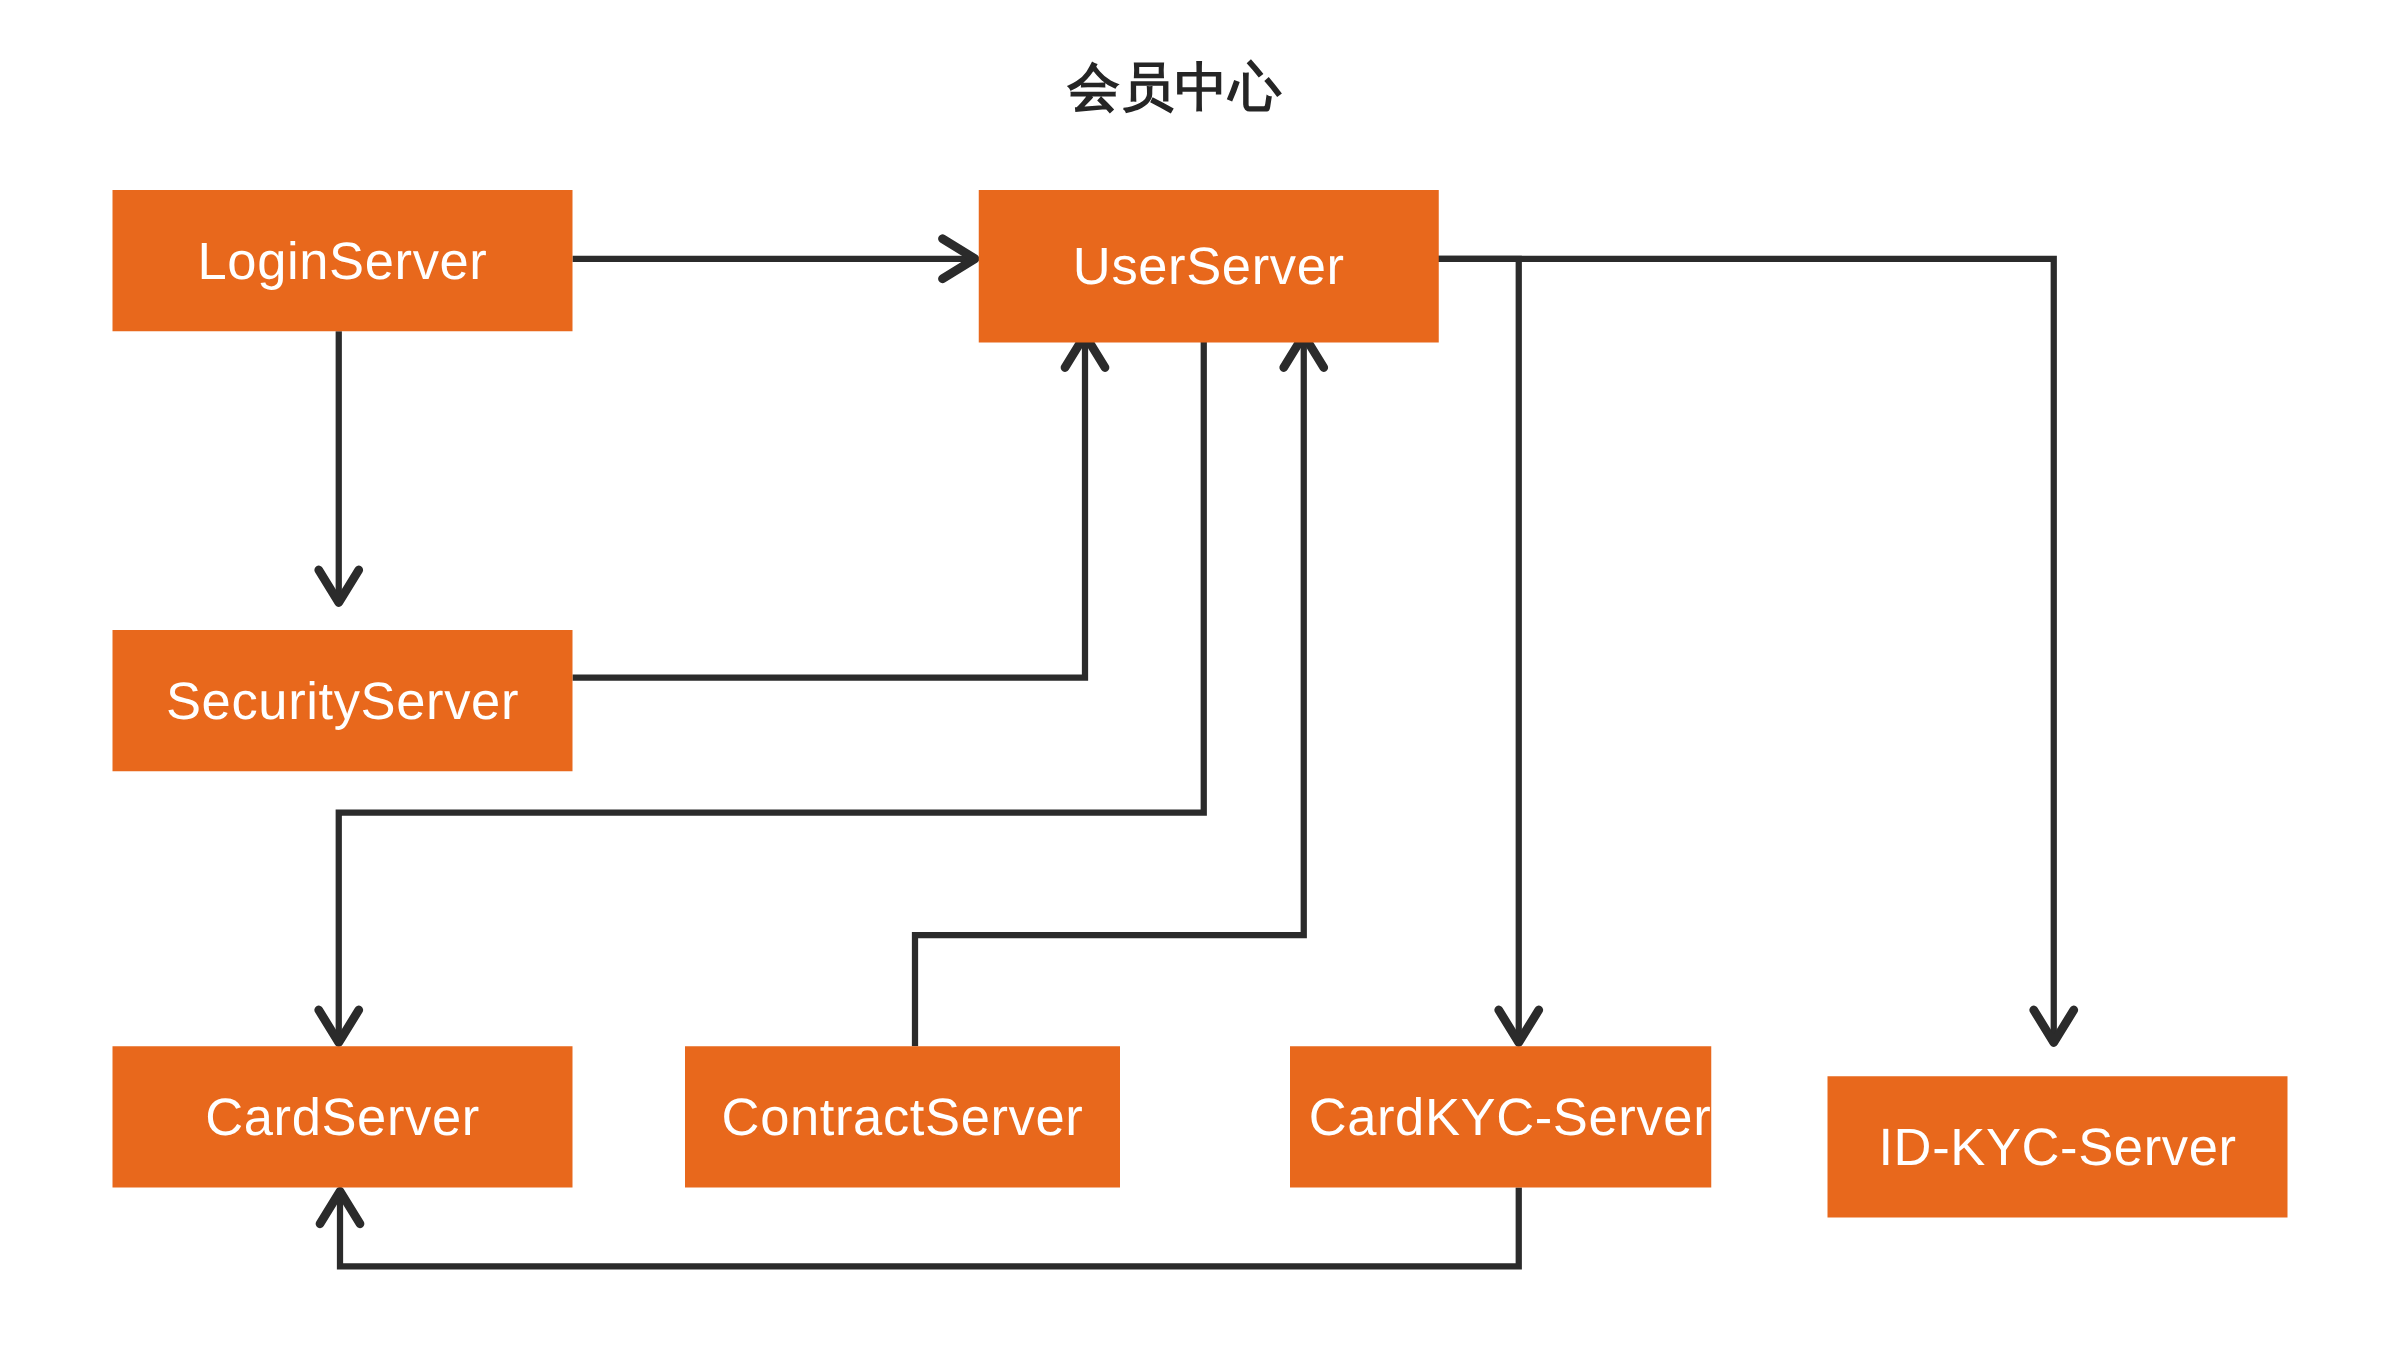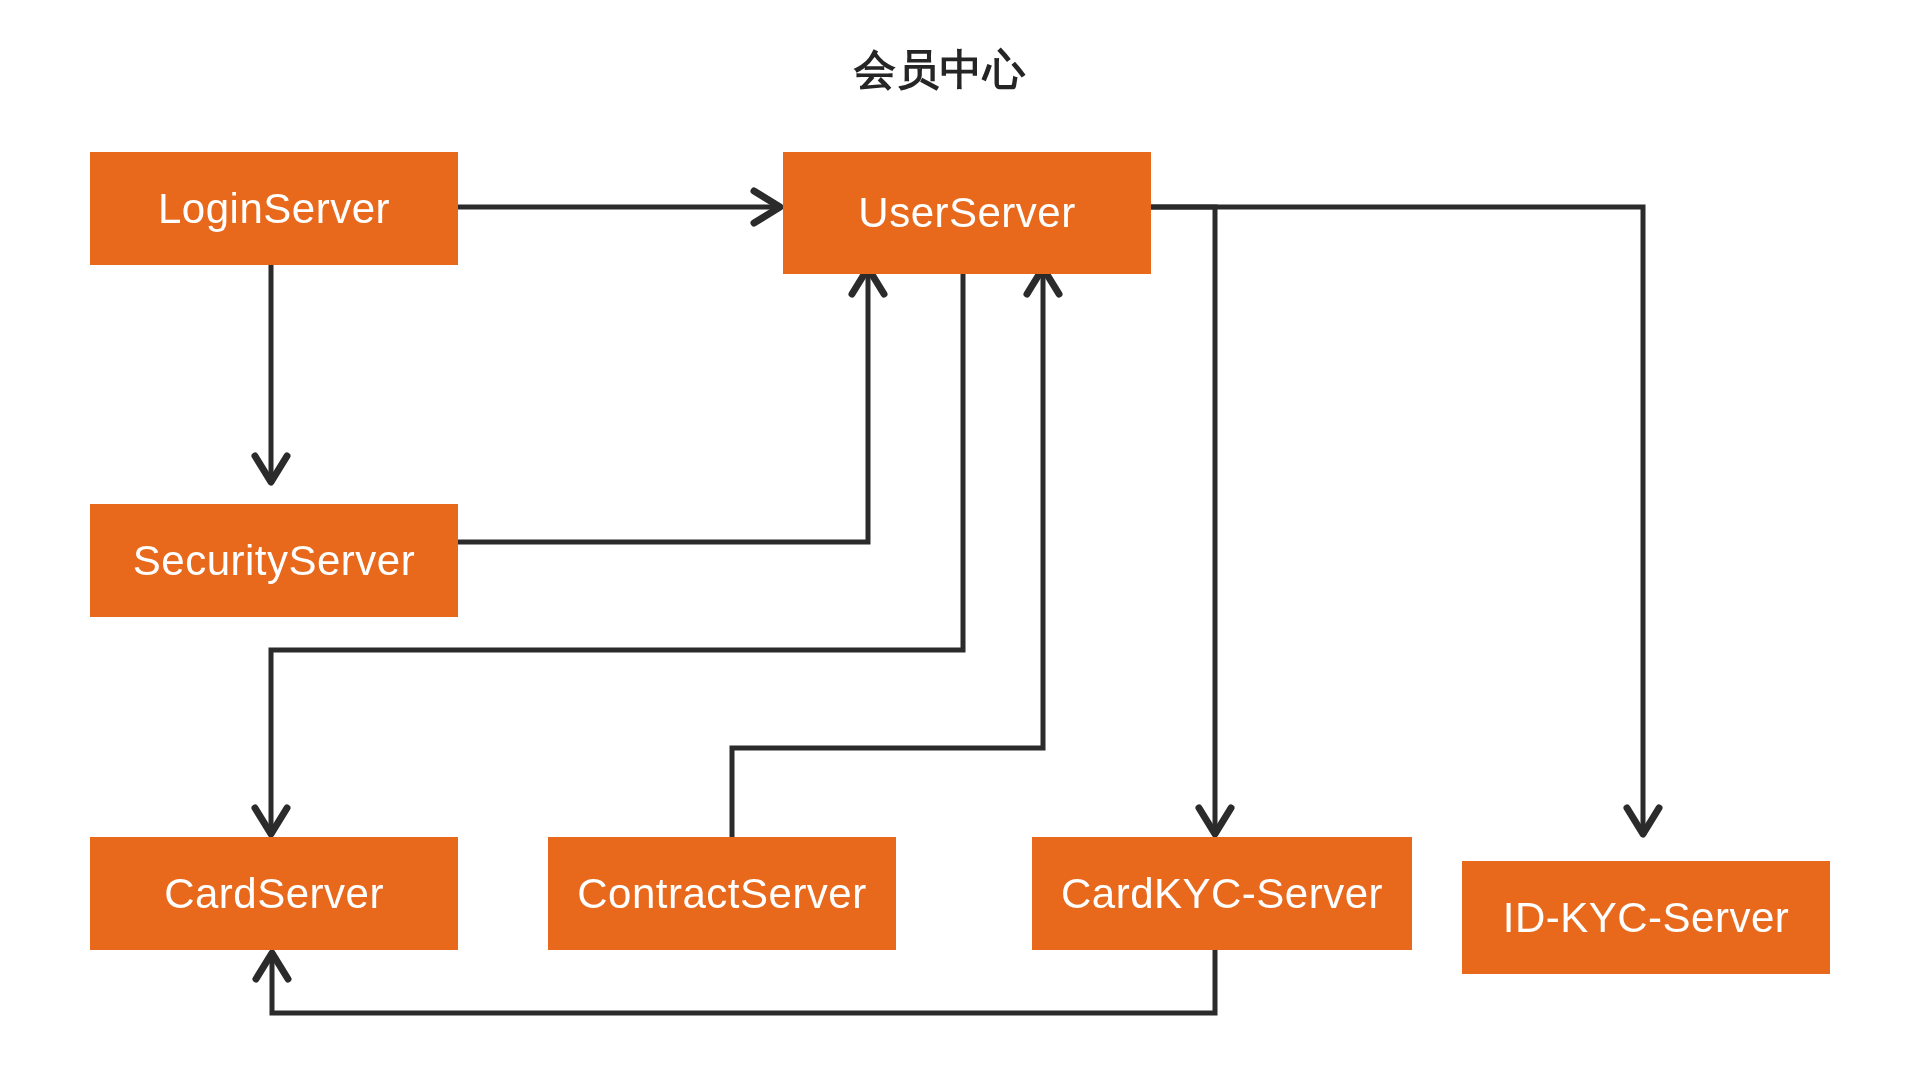--- a/index.html
+++ b/index.html
@@ -82,21 +82,21 @@
       </div>
       <div class="node" style="left: 90px; top: 504px; width: 368px; height: 113px;">
         <span>SecurityServer</span>
       </div>
       <div class="node" style="left: 90px; top: 837px; width: 368px; height: 113px;">
         <span>CardServer</span>
       </div>
       <div class="node" style="left: 548px; top: 837px; width: 348px; height: 113px;">
         <span>ContractServer</span>
       </div>
-      <div class="node" style="left: 1032px; top: 837px; width: 380px; height: 113px;">
+      <div class="node" style="left: 1032px; top: 837px; width: 337px; height: 113px; justify-content: flex-end;">
         <span>CardKYC-Server</span>
       </div>
       <div class="node" style="left: 1462px; top: 861px; width: 368px; height: 113px;">
         <span>ID-KYC-Server</span>
       </div>
     </div>
 
 </div>
 
 </body></html>

